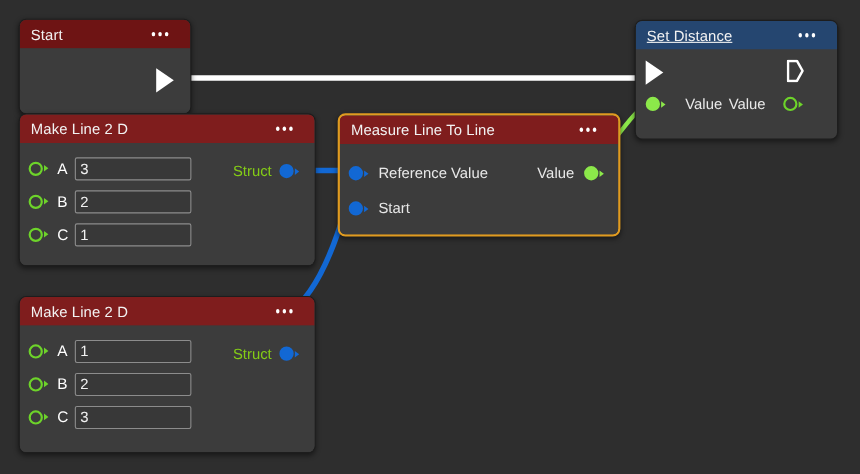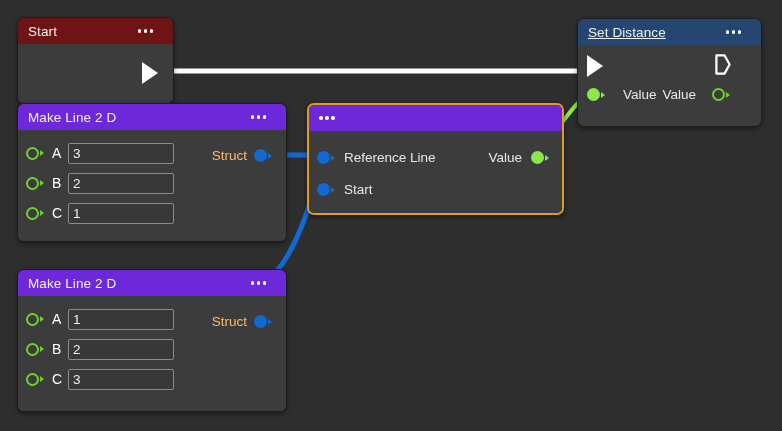--- a/index.html
+++ b/index.html
@@ -53,21 +53,21 @@
     justify-content: space-between;
     padding: 0 20px 0 10px;
     box-sizing: border-box;
     color: #f2f2f2;
     font-size: 13.5px;
     letter-spacing: 0.1px;
     white-space: nowrap;
   }
   .node-header.red   { background: #6e1414; }
   .node-header.blue  { background: #254670; text-decoration: underline; }
-  .node-header.green { background: #6d28d9; }
+  .node-header.green { background: #7f1d1d; }
 
   .dots {
     display: inline-flex;
     gap: 2.5px;
     align-items: center;
   }
   .dots i {
     width: 3.5px; height: 3.5px;
     border-radius: 50%;
     background: #ffffff;
@@ -184,21 +184,21 @@
     text-align: left;
   }
   .makeline .struct-out {
     position: absolute;
     right: 14px;
     top: 18px;
     display: flex;
     align-items: center;
     gap: 7px;
   }
-  .makeline .struct-out .pin-label { color: #fdba74; }
+  .makeline .struct-out .pin-label { color: #84cc16; }
 
   #node-measure { left: 307px; top: 103px; width: 257px; height: 112px; }
   #node-measure .node-body { position: relative; height: 84px; }
   #node-measure .in-row {
     position: absolute;
     left: 8px;
     display: flex;
     align-items: center;
     gap: 9px;
   }
@@ -375,34 +375,35 @@
         <span class="pin-wrap">
           <span class="pin-circle blue-fill"></span>
           <span class="pin-arrow blue-fill"></span>
         </span>
       </div>
     </div>
   </div>
 
   <div class="node selected" id="node-measure">
     <div class="node-header green">
+      <span>Measure Line To Line</span>
       <span class="dots">
           <i></i>
           <i></i>
           <i></i>
         </span>
     </div>
     <div class="node-body">
 
       <div class="in-row in-row-1">
         <span class="pin-wrap">
           <span class="pin-circle blue-fill"></span>
           <span class="pin-arrow blue-fill"></span>
         </span>
-        <span class="pin-label">Reference Line</span>
+        <span class="pin-label">Reference Value</span>
       </div>
 
       <div class="in-row in-row-2">
         <span class="pin-wrap">
           <span class="pin-circle blue-fill"></span>
           <span class="pin-arrow blue-fill"></span>
         </span>
         <span class="pin-label">Start</span>
       </div>
 

